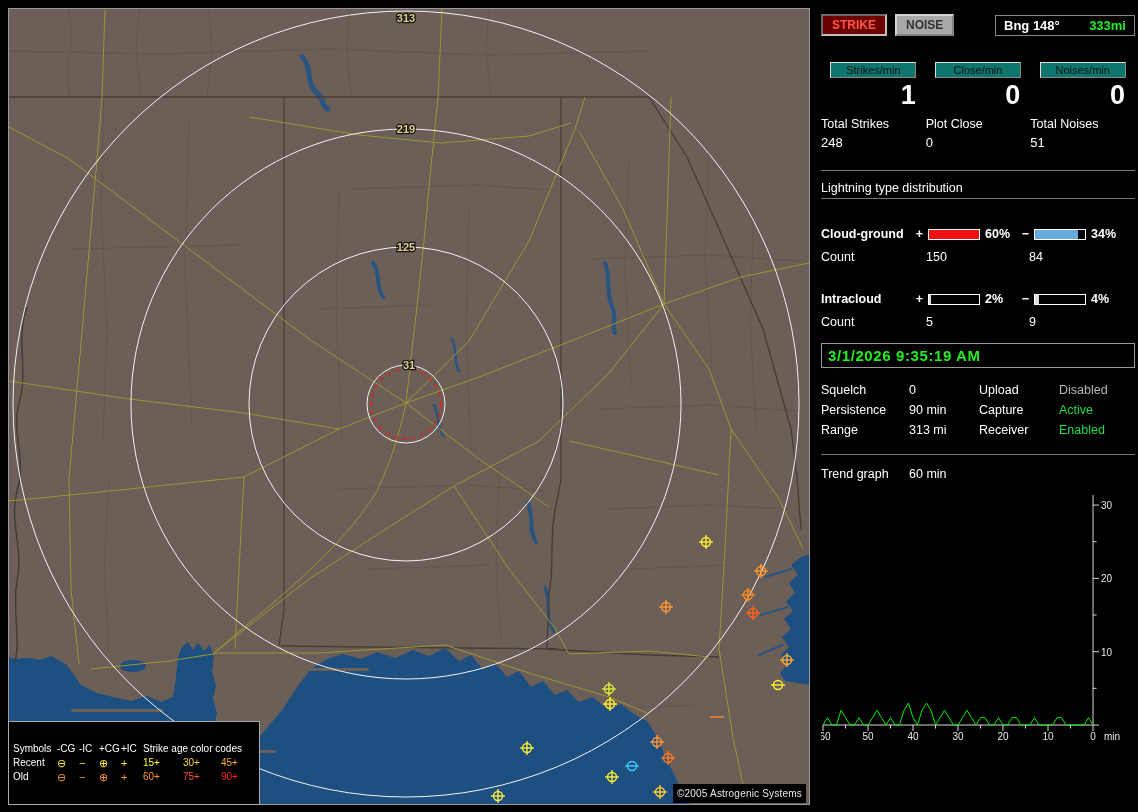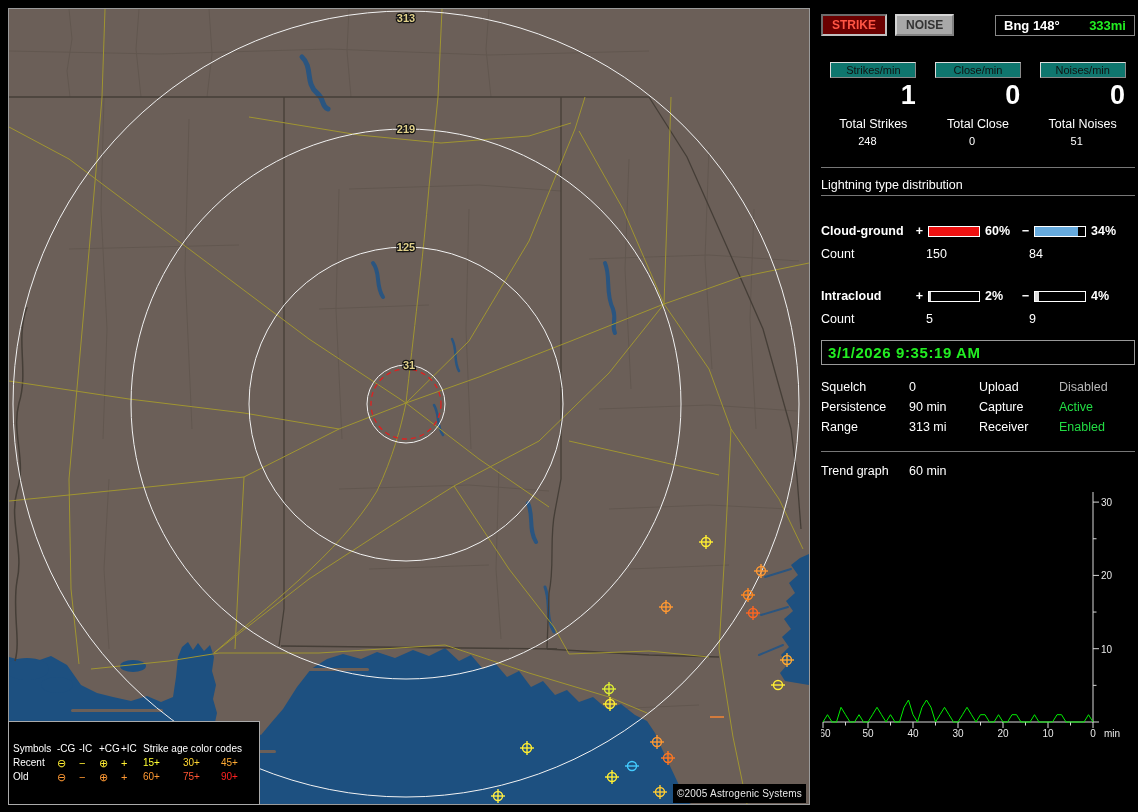--- a/index.html
+++ b/index.html
@@ -32,22 +32,22 @@
 .btn.strike{background:#6a0000;color:#ff5544;border:2px inset #c0c0c0}
 .btn.noise{background:#a8a8a8;color:#333;border:2px outset #d5d5d5}
 .bng-box{margin-left:auto;display:flex;align-items:center;border:1px solid #888;
   background:#000;padding:2px 8px;min-width:140px}
 .bng-label{font-weight:bold;font-size:13px}
 .bng-dist{color:#22ee22;font-weight:bold;font-size:13px;margin-left:auto}
 .rate-grid{display:grid;grid-template-columns:1fr 1fr 1fr;margin-top:26px}
 .chip{display:block;margin:0 auto;width:86px;text-align:center;font-size:11px;
   background:#0f766e;color:#111;border:1px outset #ddd;padding:1px 0;font-family:inherit}
 .big{font-size:27px;font-weight:bold;text-align:right;padding-right:10px;margin-top:2px}
-.tot-label{text-align:center;font-size:12.5px;margin-top:6px}
-.tot-value{text-align:center;padding-right:12px;font-size:11px;margin-top:4px}
+.tot-label{font-size:12.5px;margin-top:6px}
+.tot-value{text-align:left;padding-right:12px;font-size:13px;margin-top:4px}
 .sep{border-top:1px solid #777}
 .sep1{margin-top:20px}
 .sep2{margin-top:14px}
 .dist-title{margin-top:10px;padding-bottom:3px;border-bottom:1px solid #777}
 .dist-row{display:flex;align-items:center;margin-top:28px}
 .dist-label{width:92px;font-weight:bold}
 .sign{width:13px;text-align:center;font-weight:bold}
 .bar{width:52px;height:11px;border:1px solid #fff;background:#000;
   display:inline-block;margin:0 2px;overflow:hidden}
 .bar .fill{display:block;height:100%}
@@ -318,21 +318,21 @@
   <div class="rate-grid">
     <div>
       <button class="chip">Strikes/min</button>
       <div class="big">1</div>
       <div class="tot-label">Total Strikes</div>
       <div class="tot-value">248</div>
     </div>
     <div>
       <button class="chip">Close/min</button>
       <div class="big">0</div>
-      <div class="tot-label">Total Close</div>
+      <div class="tot-label">Plot Close</div>
       <div class="tot-value">0</div>
     </div>
     <div>
       <button class="chip">Noises/min</button>
       <div class="big">0</div>
       <div class="tot-label">Total Noises</div>
       <div class="tot-value">51</div>
     </div>
   </div>
 

